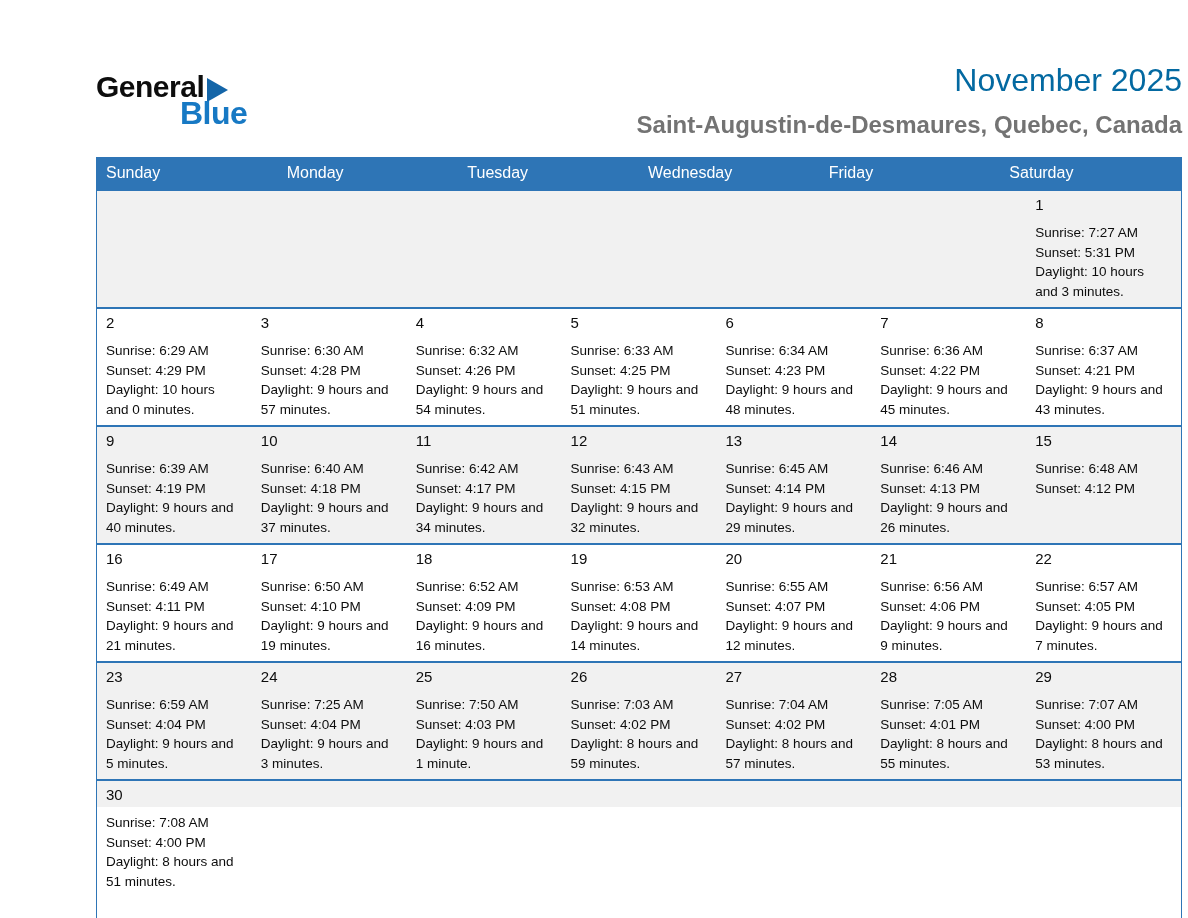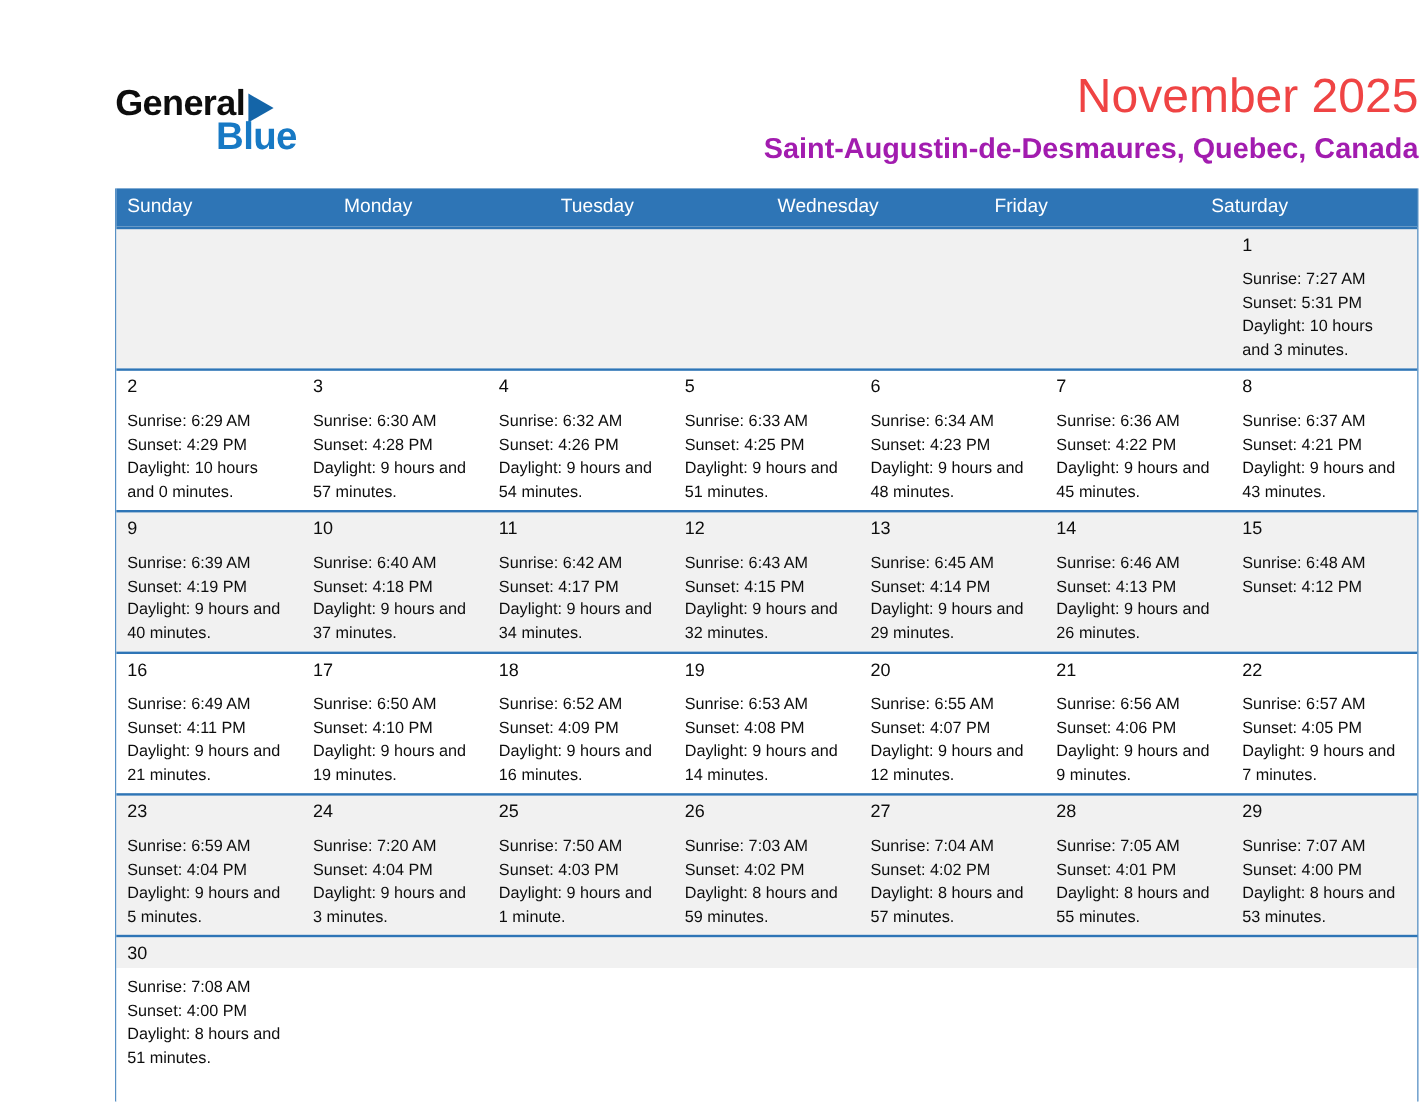--- a/index.html
+++ b/index.html
@@ -26,22 +26,22 @@
   .logo { margin-top: 16px; line-height: 1; }
   .logo-row1 { display: flex; align-items: center; }
   .logo-general { font-size: 30px; font-weight: 700; color: #0d0d0d; letter-spacing: -0.5px; }
   .logo-tri {
     display: inline-block; width: 0; height: 0; margin-left: 3px; margin-top: 6px;
     border-top: 12px solid transparent; border-bottom: 12px solid transparent;
     border-left: 21px solid #1465A8;
   }
   .logo-blue { font-size: 32px; font-weight: 700; color: var(--logo-blue); margin: -5px 0 0 84px; letter-spacing: -0.5px; }
   .titles { text-align: right; }
-  .title { font-size: 40px; font-weight: 400; color: #ef4444; line-height: 48px; }
-  .subtitle { font-size: 24px; font-weight: 700; color: #a21caf; line-height: 30px; margin-top: 6px; }
+  .title { font-size: 32px; font-weight: 400; color: #0369a1; line-height: 48px; }
+  .subtitle { font-size: 24px; font-weight: 700; color: #737373; line-height: 30px; margin-top: 6px; }
 
   
   .calendar {
     position: absolute; left: 50px; top: 157px; width: 1086px;
     border-left: 1px solid var(--blue);
     border-right: 1px solid var(--blue);
     border-bottom: 2px solid var(--blue);
     background: #fff;
   }
   .weekday-row { display: flex; background: var(--blue); height: 32px; }
@@ -235,21 +235,21 @@
         </div>
         <div class="week-row shaded">
           <div class="day-cell">
             <div class="day-num">23</div>
             <div class="day-line">Sunrise: 6:59 AM</div>
             <div class="day-line">Sunset: 4:04 PM</div>
             <div class="day-line">Daylight: 9 hours and 5 minutes.</div>
           </div>
           <div class="day-cell">
             <div class="day-num">24</div>
-            <div class="day-line">Sunrise: 7:20 AM</div>
+            <div class="day-line">Sunrise: 7:25 AM</div>
             <div class="day-line">Sunset: 4:04 PM</div>
             <div class="day-line">Daylight: 9 hours and 3 minutes.</div>
           </div>
           <div class="day-cell">
             <div class="day-num">25</div>
             <div class="day-line">Sunrise: 7:50 AM</div>
             <div class="day-line">Sunset: 4:03 PM</div>
             <div class="day-line">Daylight: 9 hours and 1 minute.</div>
           </div>
           <div class="day-cell">

